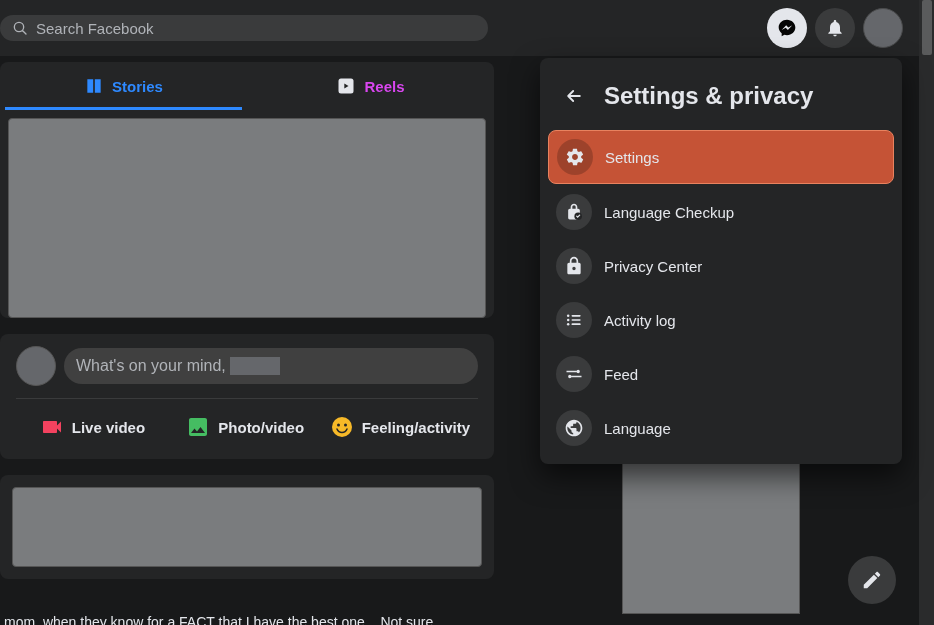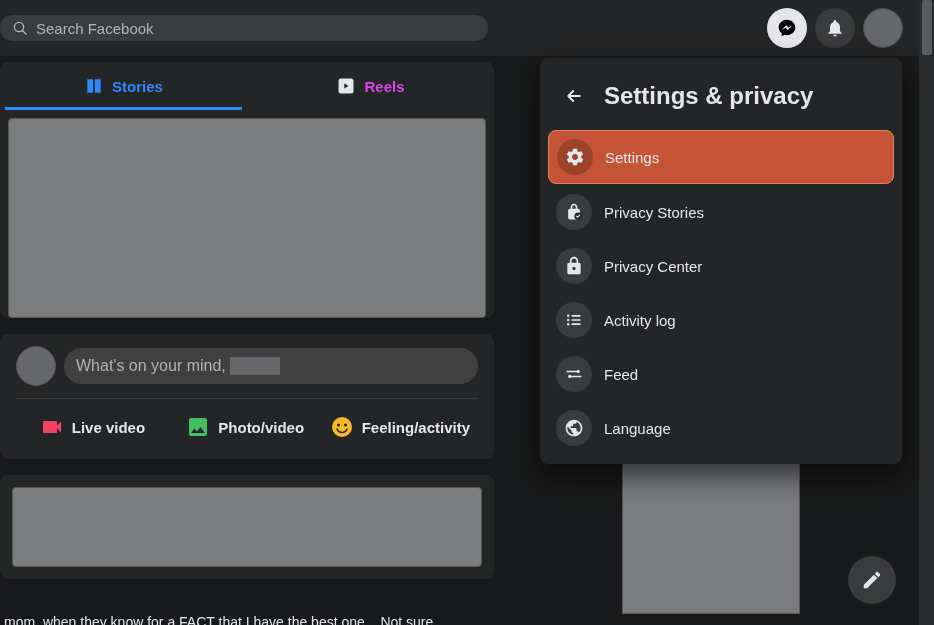--- a/index.html
+++ b/index.html
@@ -425,21 +425,21 @@
   </div>
 
   <div class="menu-item">
     <div class="menu-icon-circle">
       <svg width="20" height="20" viewBox="0 0 24 24" fill="#e4e6eb">
           <path d="M17 8h-1V6c0-2.2-1.8-4-4-4S8 3.8 8 6v2H7c-1.1 0-2 .9-2 2v9c0 1.1.9 2 2 2h10c1.1 0 2-.9 2-2v-9c0-1.1-.9-2-2-2zm-7-2c0-1.1.9-2 2-2s2 .9 2 2v2h-4V6z"></path>
           <circle cx="17" cy="17" r="4.5" fill="#242526"></circle>
           <path d="M15.2 17l1.2 1.2 2.4-2.4" stroke="#e4e6eb" stroke-width="1.5" fill="none" stroke-linecap="round"></path>
         </svg>
     </div>
-    <div class="menu-item-label">Privacy Stories</div>
+    <div class="menu-item-label">Language Checkup</div>
   </div>
 
   <div class="menu-item">
     <div class="menu-icon-circle">
       <svg width="20" height="20" viewBox="0 0 24 24" fill="#e4e6eb">
           <path d="M18 8h-1V6c0-2.76-2.24-5-5-5S7 3.24 7 6v2H6c-1.1 0-2 .9-2 2v10c0 1.1.9 2 2 2h12c1.1 0 2-.9 2-2V10c0-1.1-.9-2-2-2zm-6 9c-1.1 0-2-.9-2-2s.9-2 2-2 2 .9 2 2-.9 2-2 2zM9 8V6c0-1.66 1.34-3 3-3s3 1.34 3 3v2H9z"></path>
         </svg>
     </div>
     <div class="menu-item-label">Privacy Center</div>
   </div>

